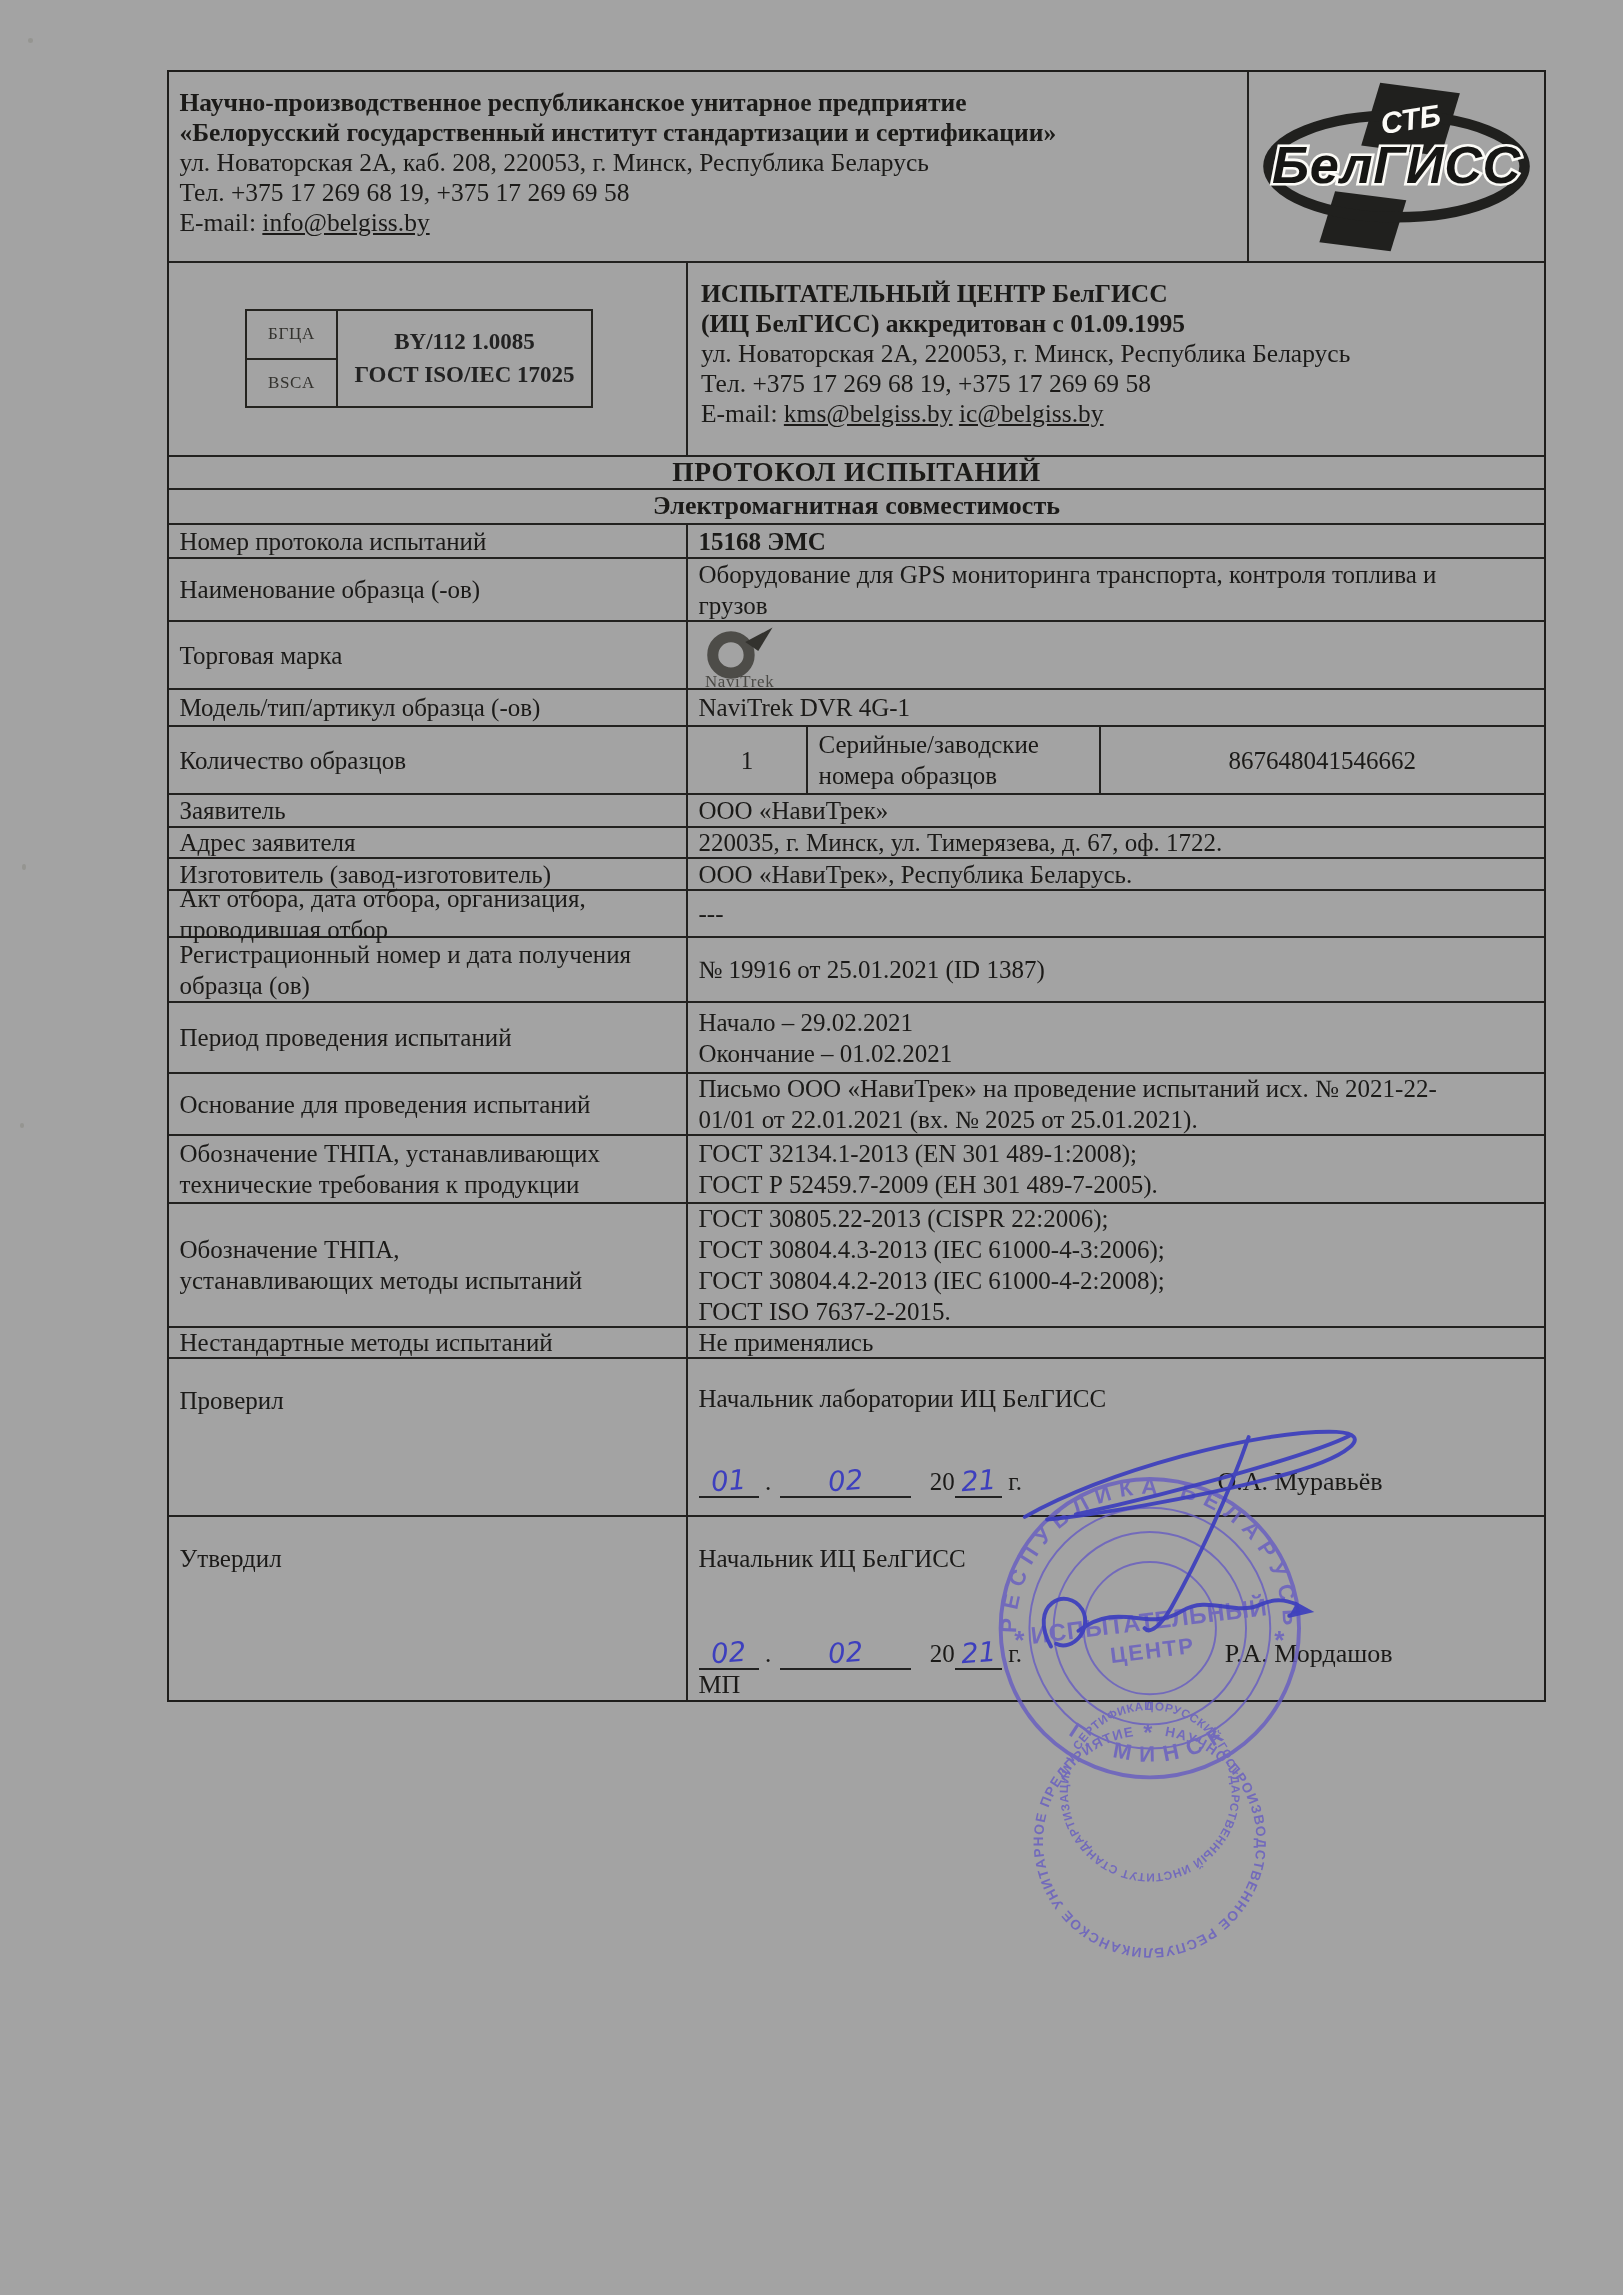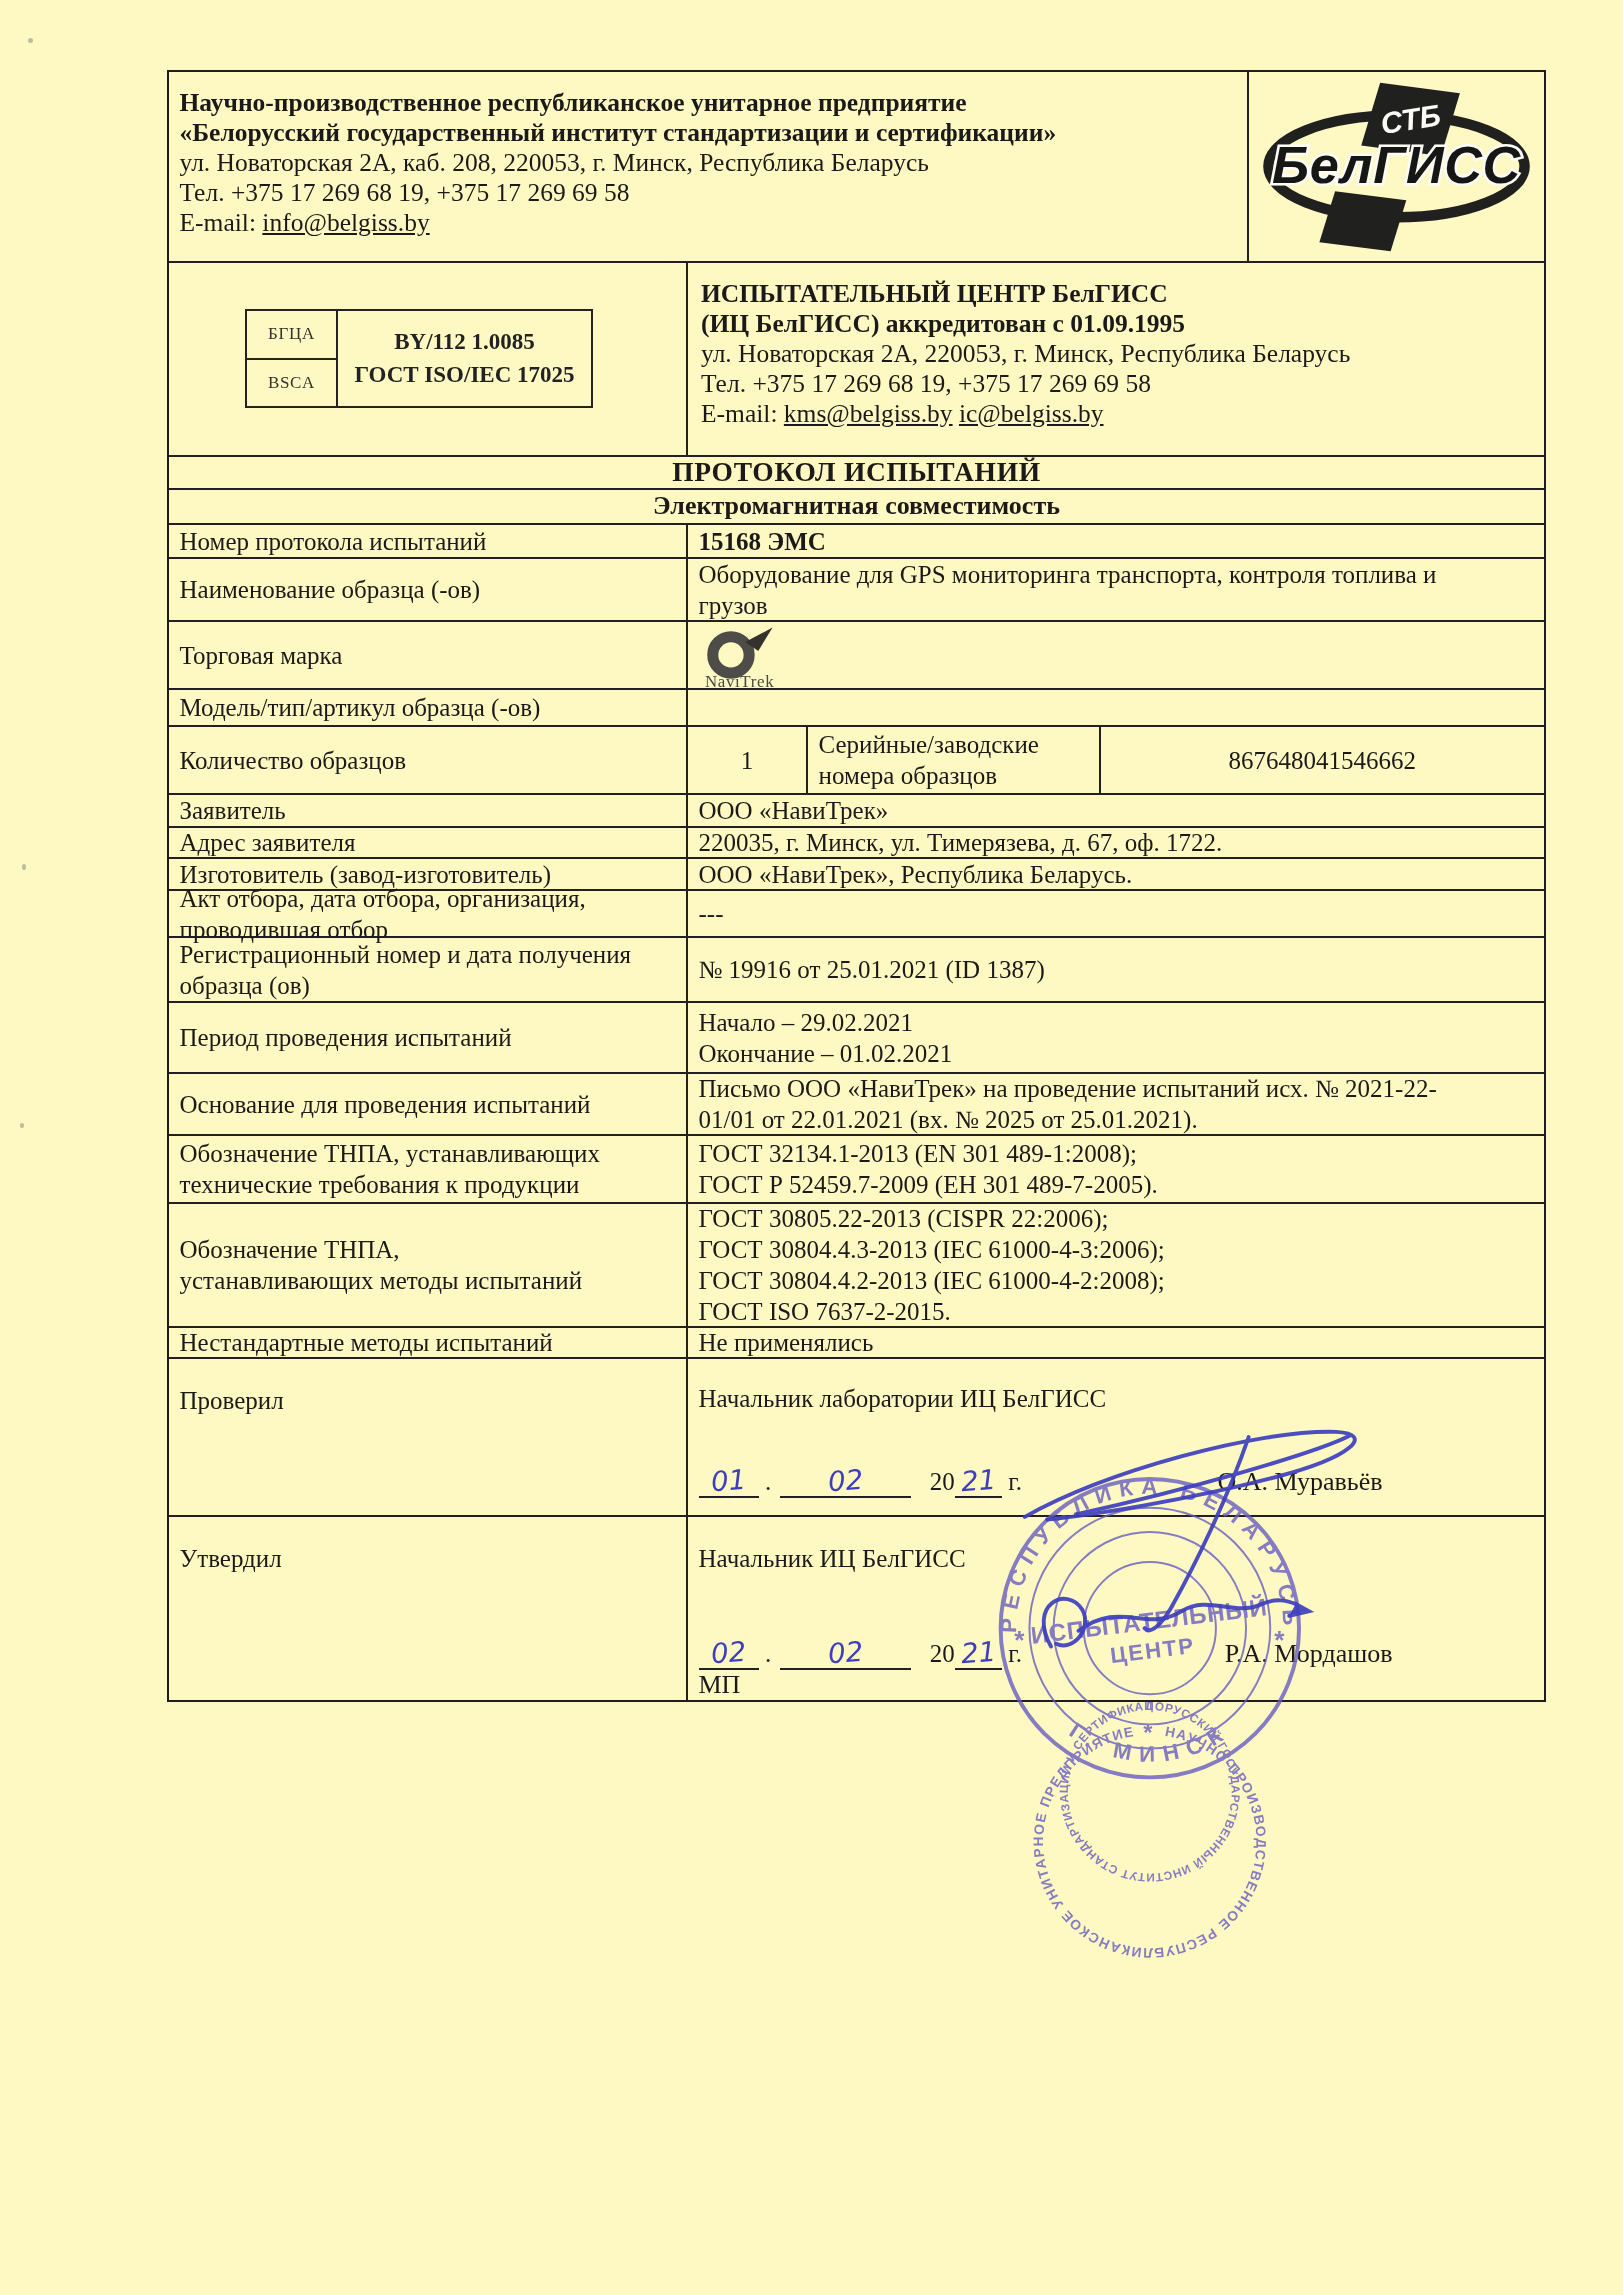--- a/index.html
+++ b/index.html
@@ -1,16 +1,16 @@
 <!DOCTYPE html>
 <html style="font-size:10.5px"><head>
 <meta charset="utf-8">
 <style>
   html,body{margin:0;padding:0;background:#d8d8d8;}
-  #page{position:relative;width:1623px;height:2295px;background:#fef9c3;
+  #page{position:relative;width:1623px;height:2295px;background:#a3a3a3;
         font-family:"Liberation Serif",serif;color:#1b1a18;overflow:hidden;}
   .doc{position:absolute;left:167px;top:70px;width:1379px;border:2.6px solid #1e1d1b;box-sizing:border-box;background:transparent;}
   .row{display:flex;border-top:2px solid #22211f;box-sizing:border-box;align-items:stretch;}
   .row.first{border-top:none;}
   .c{box-sizing:border-box;display:flex;align-items:center;padding:1.3px 10.5px;font-size:25px;line-height:1.24;}
   .c1{width:519px;flex:none;border-right:2px solid #22211f;}
   .c2{flex:1;min-width:0;}
   .center{justify-content:center;text-align:center;}
   .bold{font-weight:bold;}
   .lines{white-space:pre-line;}
@@ -133,20 +133,23 @@
           <polygon points="70,26 112,4 90,40" fill="#33322e"></polygon>
           <text x="8" y="96" font-family="Liberation Serif, serif" font-size="26" fill="#4a4945" letter-spacing="1">NaviTrek</text>
         </svg>
       </div>
     </div>
 
     <div class="row" style="height:37px">
       <div class="c c1">
           <span>Модель/тип/артикул образца (-ов)</span>
         </div>
+      <div class="c c2">
+          <span>NaviTrek DVR 4G-1</span>
+        </div>
     </div>
 
     <div class="row" style="height:68px">
       <div class="c c1">
           <span>Количество образцов</span>
         </div>
       <div class="c center" style="width:120px;flex:none;border-right:2px solid #22211f;">
           <span>1</span>
         </div>
       <div class="c" style="width:293px;flex:none;border-right:2px solid #22211f;">

